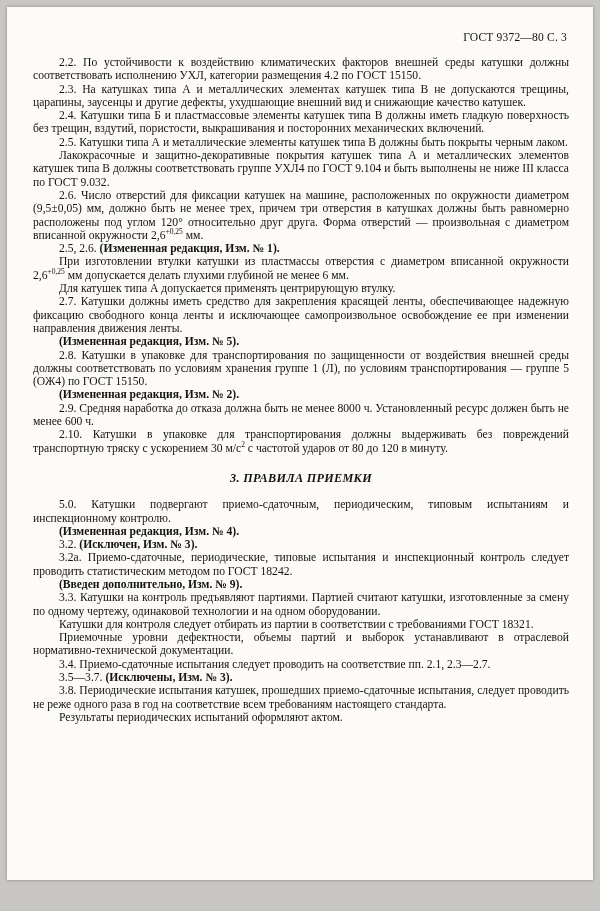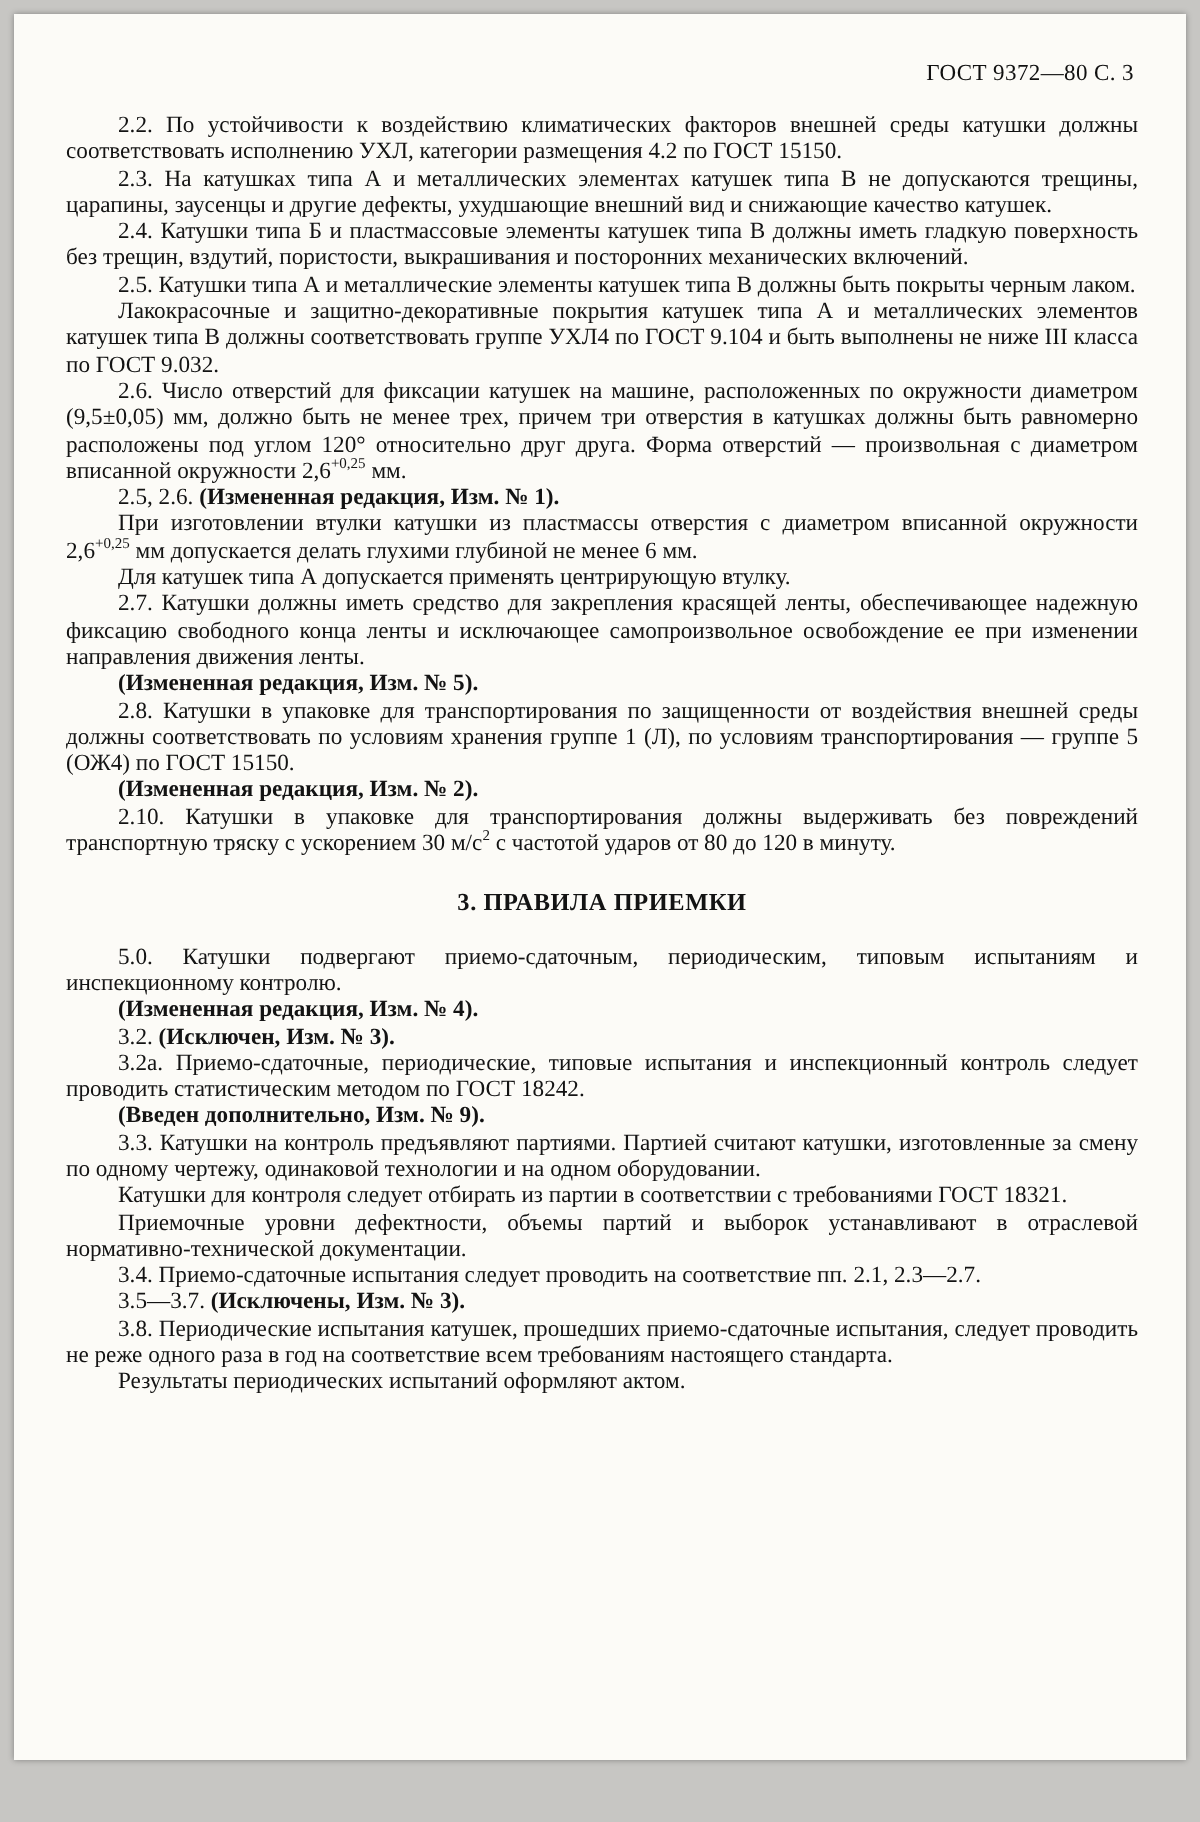--- a/index.html
+++ b/index.html
@@ -43,20 +43,21 @@
     margin: 0;
     text-indent: 26px;
   }
   p.heading {
     margin: 17px 0 13px 0;
     text-align: center;
     text-indent: 0;
     font-weight: bold;
     font-size: 12.2px;
     letter-spacing: 0.3px;
+    font-style: italic;
   }
   .b {
     font-weight: bold;
   }
   sup {
     font-size: 7.5px;
     line-height: 0;
     vertical-align: super;
   }
 </style>
@@ -72,20 +73,21 @@
       <p class="para"><span>2.5. Катушки типа А и металлические элементы катушек типа В должны быть покрыты черным лаком.</span></p>
       <p class="para"><span>Лакокрасочные и защитно-декоративные покрытия катушек типа А и металлических элементов катушек типа В должны соответствовать группе УХЛ4 по ГОСТ 9.104 и быть выполнены не ниже III класса по ГОСТ 9.032.</span></p>
       <p class="para"><span>2.6. Число отверстий для фиксации катушек на машине, расположенных по окружности диаметром (9,5±0,05) мм, должно быть не менее трех, причем три отверстия в катушках должны быть равномерно расположены под углом 120° относительно друг друга. Форма отверстий — произвольная с диаметром вписанной окружности 2,6</span><sup>+0,25</sup><span> мм.</span></p>
       <p class="para"><span>2.5, 2.6. </span><span class="b">(Измененная редакция, Изм. № 1).</span></p>
       <p class="para"><span>При изготовлении втулки катушки из пластмассы отверстия с диаметром вписанной окружности 2,6</span><sup>+0,25</sup><span> мм допускается делать глухими глубиной не менее 6 мм.</span></p>
       <p class="para"><span>Для катушек типа А допускается применять центрирующую втулку.</span></p>
       <p class="para"><span>2.7. Катушки должны иметь средство для закрепления красящей ленты, обеспечивающее надежную фиксацию свободного конца ленты и исключающее самопроизвольное освобождение ее при изменении направления движения ленты.</span></p>
       <p class="para"><span class="b">(Измененная редакция, Изм. № 5).</span></p>
       <p class="para"><span>2.8. Катушки в упаковке для транспортирования по защищенности от воздействия внешней среды должны соответствовать по условиям хранения группе 1 (Л), по условиям транспортирования — группе 5 (ОЖ4) по ГОСТ 15150.</span></p>
       <p class="para"><span class="b">(Измененная редакция, Изм. № 2).</span></p>
+      <p class="para"><span>2.9. Средняя наработка до отказа должна быть не менее 8000 ч. Установленный ресурс должен быть не менее 600 ч.</span></p>
       <p class="para"><span>2.10. Катушки в упаковке для транспортирования должны выдерживать без повреждений транспортную тряску с ускорением 30 м/с</span><sup>2</sup><span> с частотой ударов от 80 до 120 в минуту.</span></p>
       <p class="heading"><span class="b">3. ПРАВИЛА ПРИЕМКИ</span></p>
       <p class="para"><span>5.0. Катушки подвергают приемо-сдаточным, периодическим, типовым испытаниям и инспекционному контролю.</span></p>
       <p class="para"><span class="b">(Измененная редакция, Изм. № 4).</span></p>
       <p class="para"><span>3.2. </span><span class="b">(Исключен, Изм. № 3).</span></p>
       <p class="para"><span>3.2а. Приемо-сдаточные, периодические, типовые испытания и инспекционный контроль следует проводить статистическим методом по ГОСТ 18242.</span></p>
       <p class="para"><span class="b">(Введен дополнительно, Изм. № 9).</span></p>
       <p class="para"><span>3.3. Катушки на контроль предъявляют партиями. Партией считают катушки, изготовленные за смену по одному чертежу, одинаковой технологии и на одном оборудовании.</span></p>
       <p class="para"><span>Катушки для контроля следует отбирать из партии в соответствии с требованиями ГОСТ 18321.</span></p>
       <p class="para"><span>Приемочные уровни дефектности, объемы партий и выборок устанавливают в отраслевой нормативно-технической документации.</span></p>

